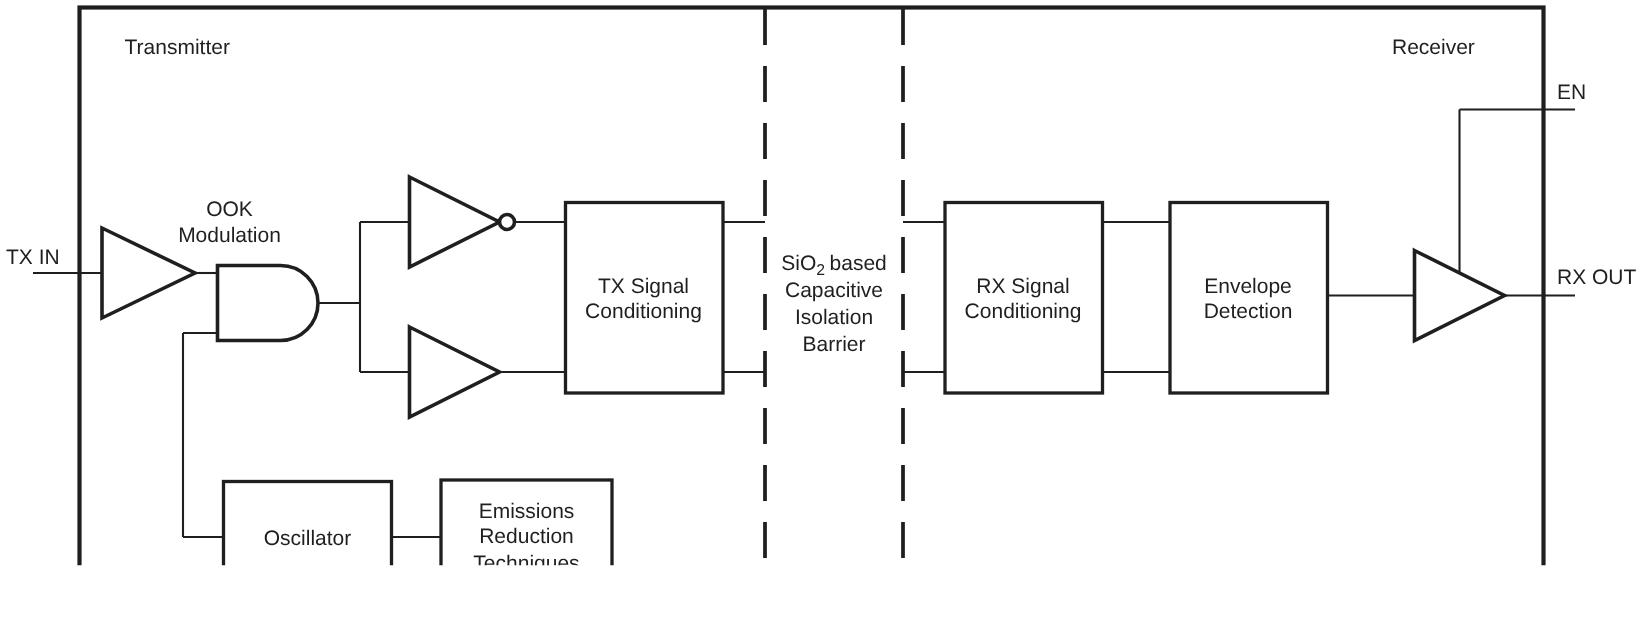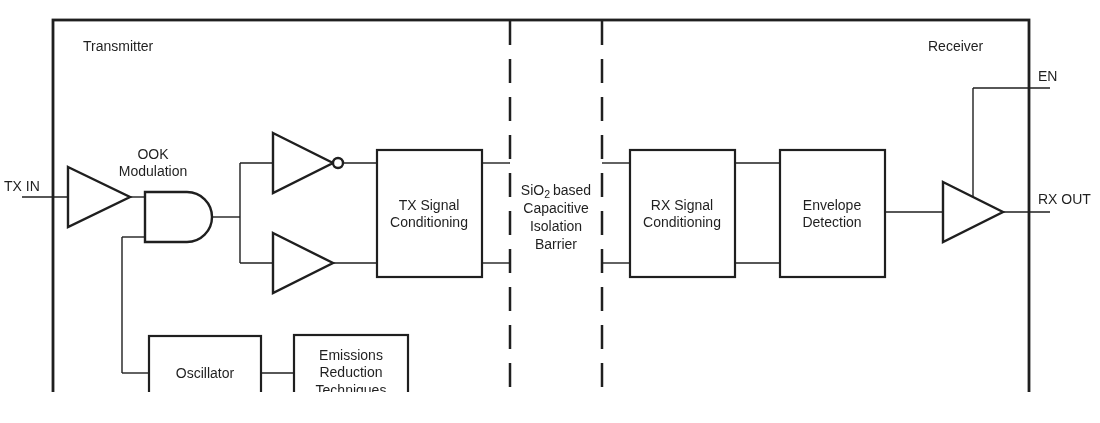--- a/index.html
+++ b/index.html
@@ -1,17 +1,17 @@
 <!DOCTYPE html>
 <html style="--stroke: #1f1f1f; --bg: #ffffff;"><head>
 <meta charset="utf-8">
 <style>
   :root { --stroke: #1f1f1f; --bg: #ffffff; }
   html, body { margin: 0; padding: 0; background: var(--bg); }
-  .stage { position: relative; width: 1100px; height: 377px; background: var(--bg); overflow: hidden; margin-top: 15px; }
+  .stage { position: relative; width: 1100px; height: 377px; background: var(--bg); overflow: hidden; }
   svg { display: block; }
   svg text {
     font-family: "Liberation Sans", sans-serif;
     font-size: 14px;
     fill: var(--stroke);
   }
   .wire  { stroke: var(--stroke); stroke-width: 1.4; fill: none; }
   .frame { stroke: var(--stroke); stroke-width: 2.8; fill: none; }
   .dash  { stroke: var(--stroke); stroke-width: 2.5; fill: none; stroke-dasharray: 24 14; }
   .gate  { stroke: var(--stroke); stroke-width: 2.4; fill: var(--bg); stroke-linejoin: miter; }

